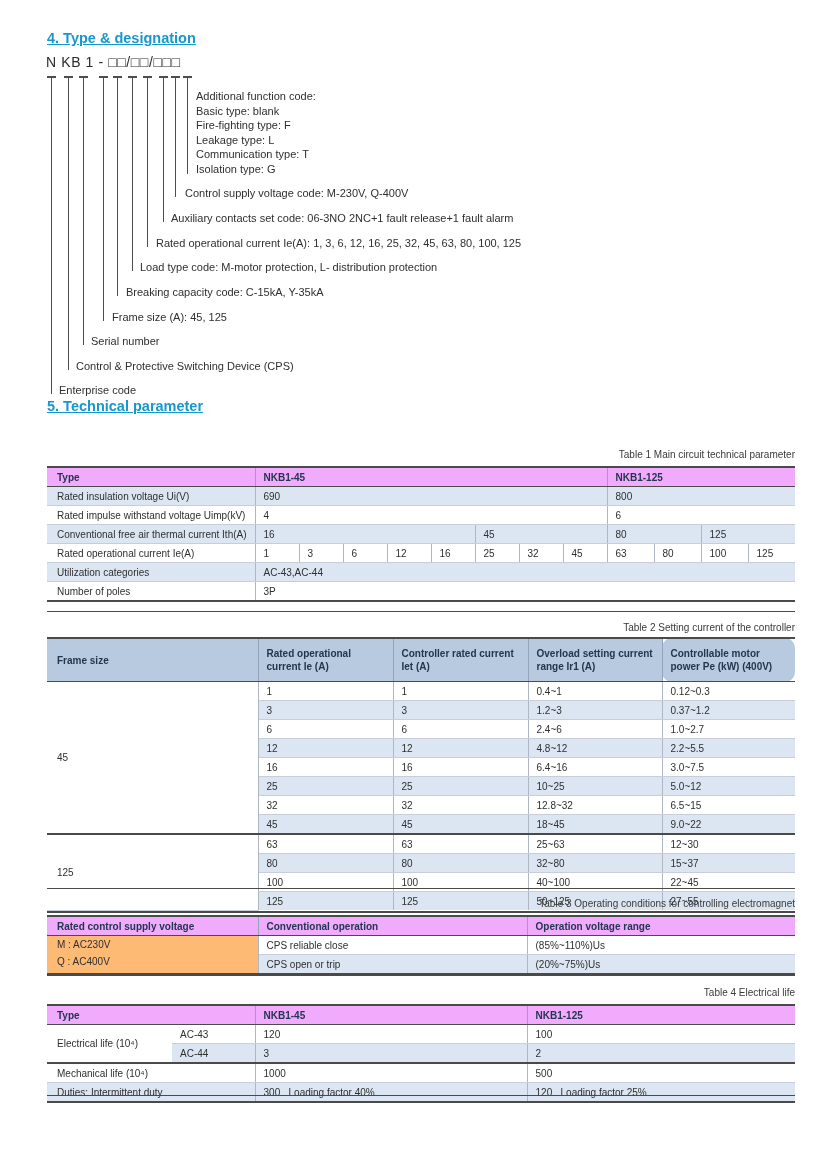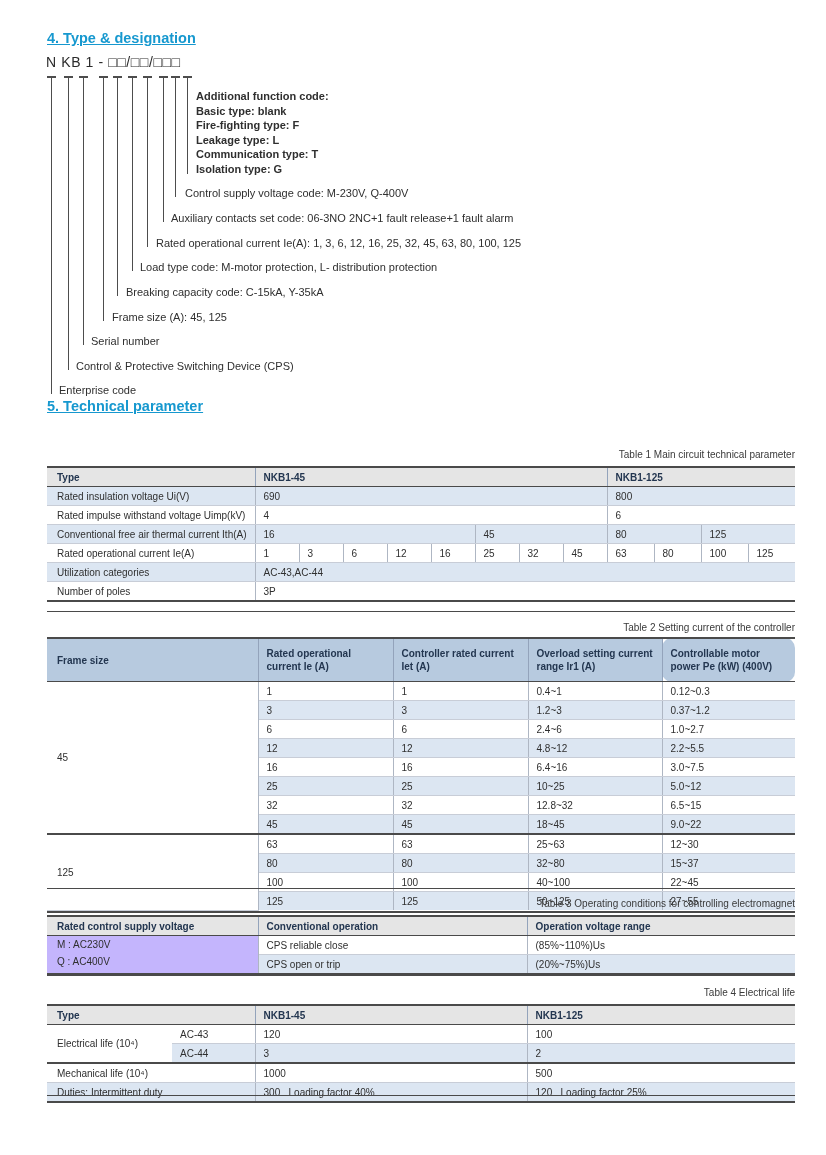--- a/index.html
+++ b/index.html
@@ -11,51 +11,51 @@
     position:absolute;left:47px;margin:0;font-size:14.5px;font-weight:bold;color:#1698cf;text-decoration:underline;
   }
   .code{
     position:absolute;left:46px;top:54px;font-size:14px;color:#2b2b2b;letter-spacing:0.6px;
   }
   
   .dline{position:absolute;width:9px;}
   .dline::before{content:"";position:absolute;left:0;right:0;top:0;height:1.5px;background:#4d4d4d;}
   .dline::after{content:"";position:absolute;left:50%;margin-left:-0.5px;top:0;bottom:0;width:1px;background:#4d4d4d;}
   .dlabel{position:absolute;font-size:11px;color:#2f2f2f;white-space:nowrap;line-height:13px;}
-  .addblock div{line-height:14.6px;font-weight:bold;}
+  .addblock div{line-height:14.6px;}
   .caption{position:absolute;right:31px;font-size:10px;color:#3a3a3a;}
   
   table.t{
     position:absolute;left:47px;width:748px;border-collapse:collapse;table-layout:fixed;
     border-top:2px solid #4a4a4a;border-bottom:2px solid #4a4a4a;
     font-size:10px;color:#2f2f2f;
   }
   table.t::after{content:"";}
   .t td{
     height:16px;padding:1px 6px 1px 8px;vertical-align:middle;
     border-right:1px solid #aeb6c3;border-bottom:1px solid #c8cdd7;
     overflow:hidden;white-space:nowrap;
   }
   .t td:last-child{border-right:none;}
   .t tr:last-child td{border-bottom:none;}
   .t .hd td{
-    background:#e5e5e5;font-weight:bold;color:#233650;border-bottom:1px solid #4a4a4a;
+    background:#f0abfc;font-weight:bold;color:#233650;border-bottom:1px solid #4a4a4a;
     border-right:1px solid #93a3bb;
   }
   .t .hd td:last-child{border-right:none;}
   .t .hd2 td{
     background:#b7cadf;font-weight:bold;color:#233650;border-bottom:1px solid #4a4a4a;
     border-right:1px solid #93a3bb;height:40px;white-space:normal;line-height:13px;vertical-align:middle;
   }
   .t .hd2 td:last-child{border-right:none;border-radius:10px;}
   .t tr.alt td{background:#dce6f2;}
   .t td.lbl{padding-left:10px;}
   .t td.frame{background:#ffffff;vertical-align:middle;padding-left:10px;}
   .t tr.dark-top td{border-top:2px solid #4a4a4a;}
-  .t td.supply{background:#c4b5fd;vertical-align:top;padding:0 6px 0 10px;}
+  .t td.supply{background:#fdba74;vertical-align:top;padding:0 6px 0 10px;}
   .t td.supply div{line-height:17px;}
   .t td.pre{white-space:pre;}
   .t td.nbr{border-right:none;}
   
   .tline{position:absolute;left:47px;width:748px;height:1px;background:#4a4a4a;}
 </style>
 </head>
 <body>
 
 <div class="page">

